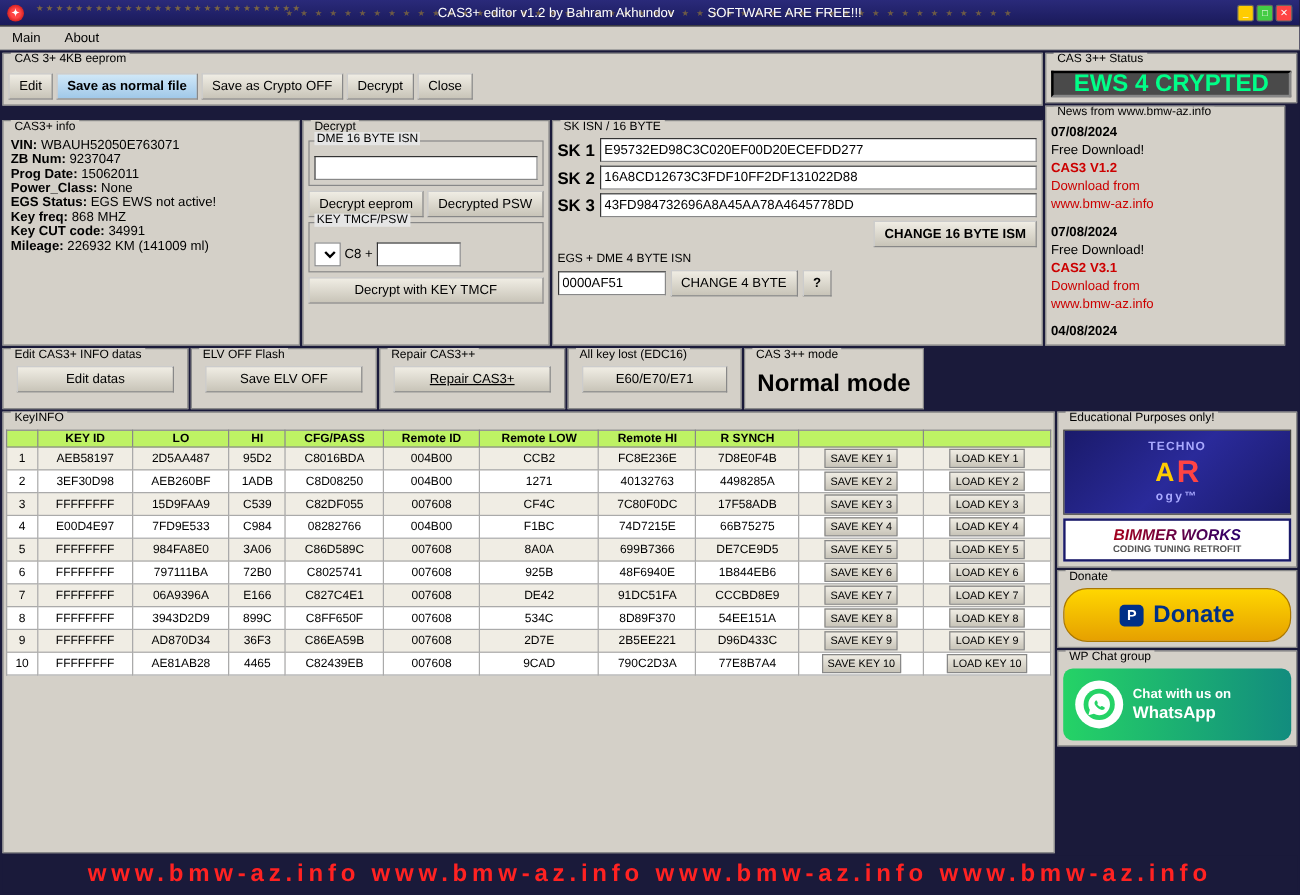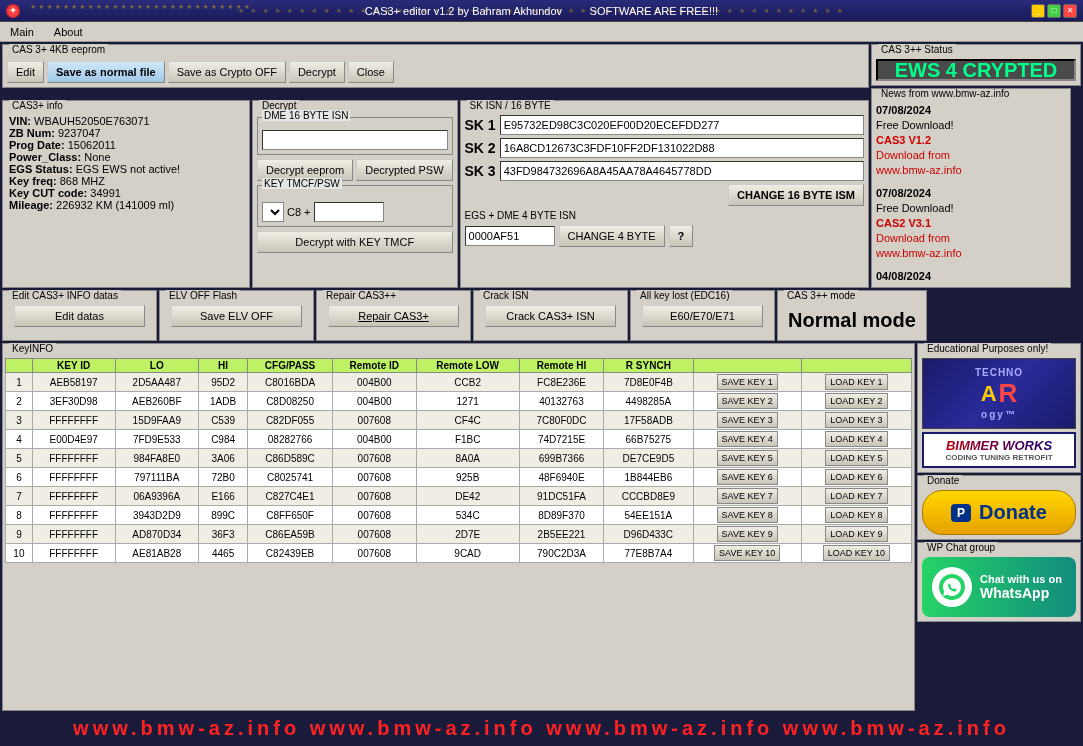--- a/index.html
+++ b/index.html
@@ -205,21 +205,21 @@
       font-size: 9px;
       padding: 1px 4px;
       height: 16px;
       background: linear-gradient(to bottom, #f0ede4, #c8c4b8);
       border: 1px solid #888;
       cursor: pointer;
       white-space: nowrap;
     }
     
     #right-panels {
-      width: 164px;
+      width: 200px;
       display: flex;
       flex-direction: column;
       gap: 2px;
     }
     #sponsor-panel {
       background: #d4d0c8;
       border: 1px solid #888;
       position: relative;
       padding: 14px 4px 4px 4px;
     }
@@ -519,24 +519,20 @@
       <div class="group-box" style="flex:0 0 155px; padding:14px 4px 4px 4px; display:flex; flex-direction:column; align-items:center;">
         <span class="group-title">ELV OFF Flash</span>
         <button class="btn" style="width:90%;">Save ELV OFF</button>
       </div>
 
       <div class="group-box" style="flex:0 0 155px; padding:14px 4px 4px 4px; display:flex; flex-direction:column; align-items:center;">
         <span class="group-title">Repair CAS3++</span>
         <button class="btn" style="width:90%;text-decoration:underline;">Repair CAS3+</button>
       </div>
 
-      <div class="group-box" style="flex:0 0 155px; padding:14px 4px 4px 4px; display:flex; flex-direction:column; align-items:center;">
-        <span class="group-title">Crack ISN</span>
-        <button class="btn" style="width:90%;">Crack CAS3+ ISN</button>
-      </div>
 
       <div class="group-box" style="flex:0 0 145px; padding:14px 4px 4px 4px; display:flex; flex-direction:column; align-items:center;">
         <span class="group-title">All key lost (EDC16)</span>
         <button class="btn" style="width:90%;">E60/E70/E71</button>
       </div>
 
       <div class="group-box" style="flex:0 0 150px; padding:14px 4px 4px 4px; display:flex; flex-direction:column; align-items:center;">
         <span class="group-title">CAS 3++ mode</span>
         <div class="normal-mode-label">Normal mode</div>
       </div>

